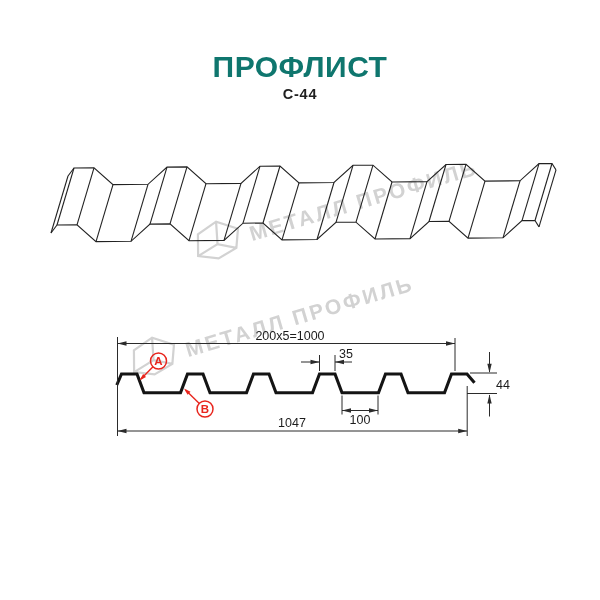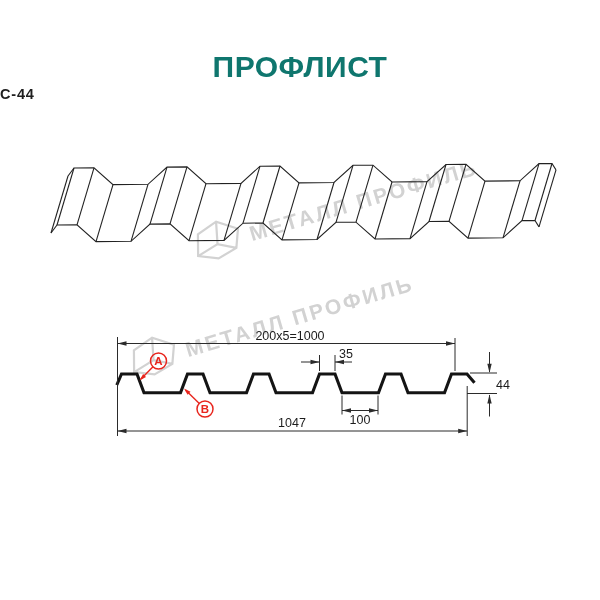--- a/index.html
+++ b/index.html
@@ -1,20 +1,20 @@
 <!DOCTYPE html>
 <html><head>
 <meta charset="utf-8">
 <style>
   html,body{margin:0;padding:0;background:#ffffff;}
   .page{position:relative;width:600px;height:600px;background:#fff;overflow:hidden;
         font-family:"Liberation Sans",sans-serif;}
   .title{position:absolute;top:50px;left:0;width:600px;text-align:center;
          font-size:30px;font-weight:800;letter-spacing:.5px;color:#0f766e;}
-  .subtitle{position:absolute;top:86px;left:0;width:600px;
+  .subtitle{position:absolute;top:86px;left:0;width:600px;text-align:center;
          font-size:14.5px;font-weight:700;letter-spacing:.8px;color:#202020;}
   .footer{position:absolute;top:526px;left:0;width:600px;text-align:center;
          font-size:15.5px;font-weight:700;letter-spacing:.2px;color:#222;}
   svg{position:absolute;top:0;left:0;}
   .dim-label{font-size:12.5px;fill:#1c1c1c;text-anchor:middle;font-family:"Liberation Sans",sans-serif;}
   .marker-letter{font-size:11.5px;font-weight:bold;text-anchor:middle;font-family:"Liberation Sans",sans-serif;}
   .wm-text{font-size:21px;font-weight:bold;letter-spacing:2.5px;font-family:"Liberation Sans",sans-serif;}
 </style>
 </head>
 <body>

